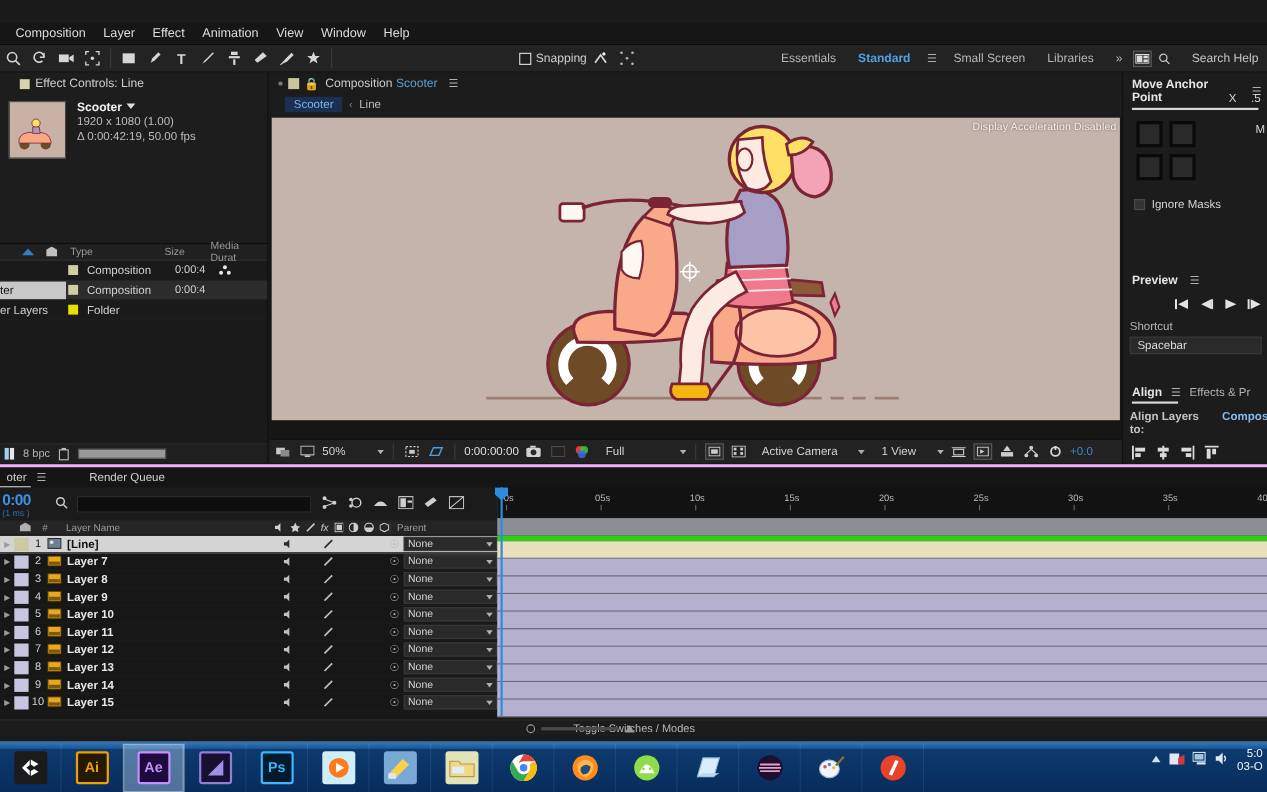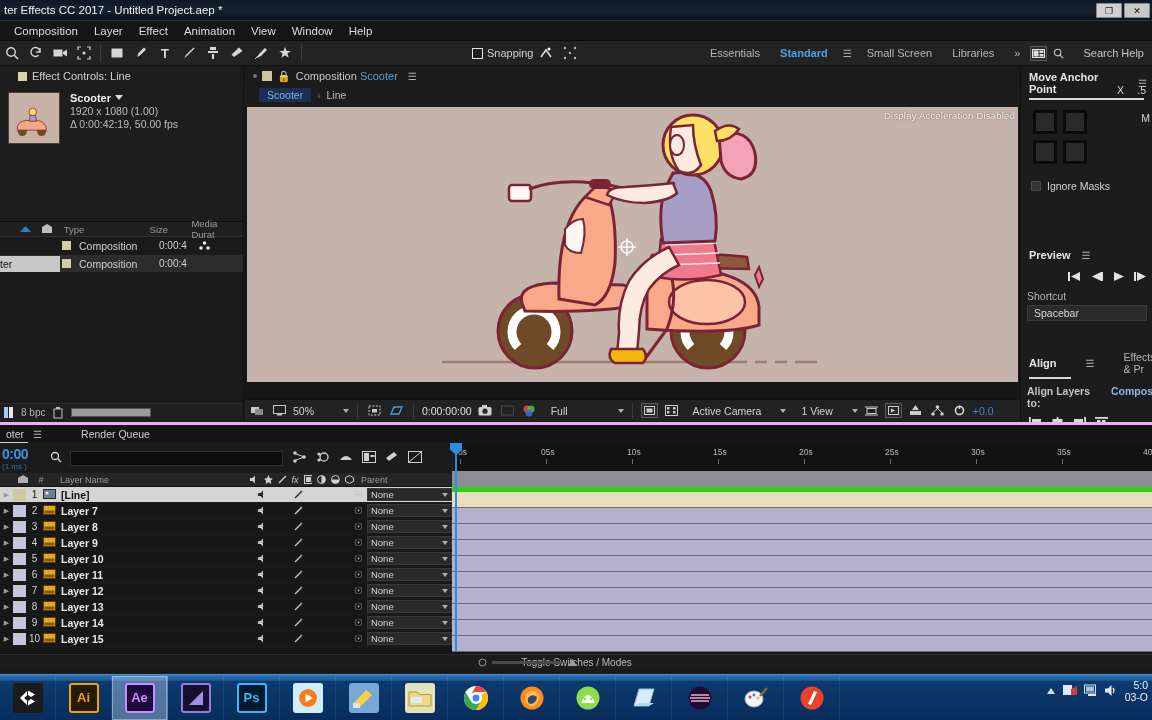--- a/index.html
+++ b/index.html
@@ -168,21 +168,21 @@
   .ignore-row { display:flex; align-items:center; gap:6px; margin: 12px 0 0 10px; }
   .ignore-box { width: 10px; height: 10px; background: #343434; border: 1px solid #4a4a4a; }
   .preview-sec { position:absolute; left:0; top:178px; width:132px; }
   .prev-transport { display:flex; align-items:center; justify-content:flex-end; gap:9px; padding: 8px 6px 6px 0; color:#e2e2e2; font-size:11px;}
   .shortcut-lbl { font-size:10.5px; color:#b4b4b4; padding-left:6px; }
   .shortcut-field {
     margin: 3px 6px 0 6px; height: 16px; background: #2a2a2a; border: 1px solid #3a3a3a;
     display:flex; align-items:center; padding-left:6px; font-size:10.5px; color:#dadada;
   }
   .align-sec { position:absolute; left:0; top:285px; width:132px; }
-  .align-tabs { display:flex; align-items:center; gap:24px; padding-left:8px; }
+  .align-tabs { display:flex; align-items:center; gap:3px; padding-left:8px; }
   .align-u { height:2px; background:#d8d8d8; width:42px; margin:2px 0 0 8px; }
   .align-to { display:flex; gap:6px; padding:6px 0 0 6px; font-size:10.5px;font-weight:bold; }
   .align-to .v { color:#8ab9e8; }
   .align-icons { display:flex; gap:9px; padding:8px 0 0 8px; }
   .ai-ico { width:13px; height:13px; }
 
   
   .timeline {
     position: absolute; left: 0; top: 422px; width: 1152px; height: 248px;
     background: #171717; border-top: 3px solid #f0abfc;
@@ -262,27 +262,20 @@
   .app-sq { width:30px; height:30px; border-radius:3px; display:flex; align-items:center; justify-content:center;
             font-weight:bold; font-size:13px; }
   .tray { position:absolute; right:4px; top:4px; display:flex; align-items:center; gap:7px; color:#dfe9f5; }
   .clock { font-size:10.5px; color:#f0f4fa; text-align:right; line-height:12px; }
 </style>
 </head>
 <body>
 
 <div id="app">
 
-  <div class="titlebar">
-    <div class="tb-text">ter Effects CC 2017 - Untitled Project.aep *</div>
-    <div class="tb-buttons">
-      <div class="tb-btn sq">❐</div>
-      <div class="tb-btn">✕</div>
-    </div>
-  </div>
 
   <div class="menubar">
     <div class="mi">Composition</div>
     <div class="mi">Layer</div>
     <div class="mi">Effect</div>
     <div class="mi">Animation</div>
     <div class="mi">View</div>
     <div class="mi">Window</div>
     <div class="mi">Help</div>
   </div>
@@ -463,20 +456,26 @@
         </svg>
     </div>
 
     <div class="pp-row sel">
       <span class="pp-name hl">ter</span>
       <span class="pp-sw" style="background:#cfcda6"></span>
       <span class="pp-type">Composition</span>
       <span class="pp-dur">0:00:4</span>
     </div>
 
+    <div class="pp-row">
+      <span class="pp-name">er Layers</span>
+      <span class="pp-sw" style="background:#e8e000"></span>
+      <span class="pp-type">Folder</span>
+      <span class="pp-dur"></span>
+    </div>
 
     <div class="pp-foot">
       <svg width="9" height="11" viewBox="0 0 9 11">
           <rect x="0" y="0" width="4" height="11" fill="#9fd0f0"></rect>
           <rect x="5" y="0" width="4" height="11" fill="#e8e8e8"></rect>
         </svg>
       <span>8 bpc</span>
       <svg width="10" height="12" viewBox="0 0 10 12">
           <rect x="1" y="2" width="8" height="9" fill="none" stroke="#c0c0c0"></rect>
           <rect x="3" y="0" width="4" height="2" fill="#c0c0c0"></rect>

